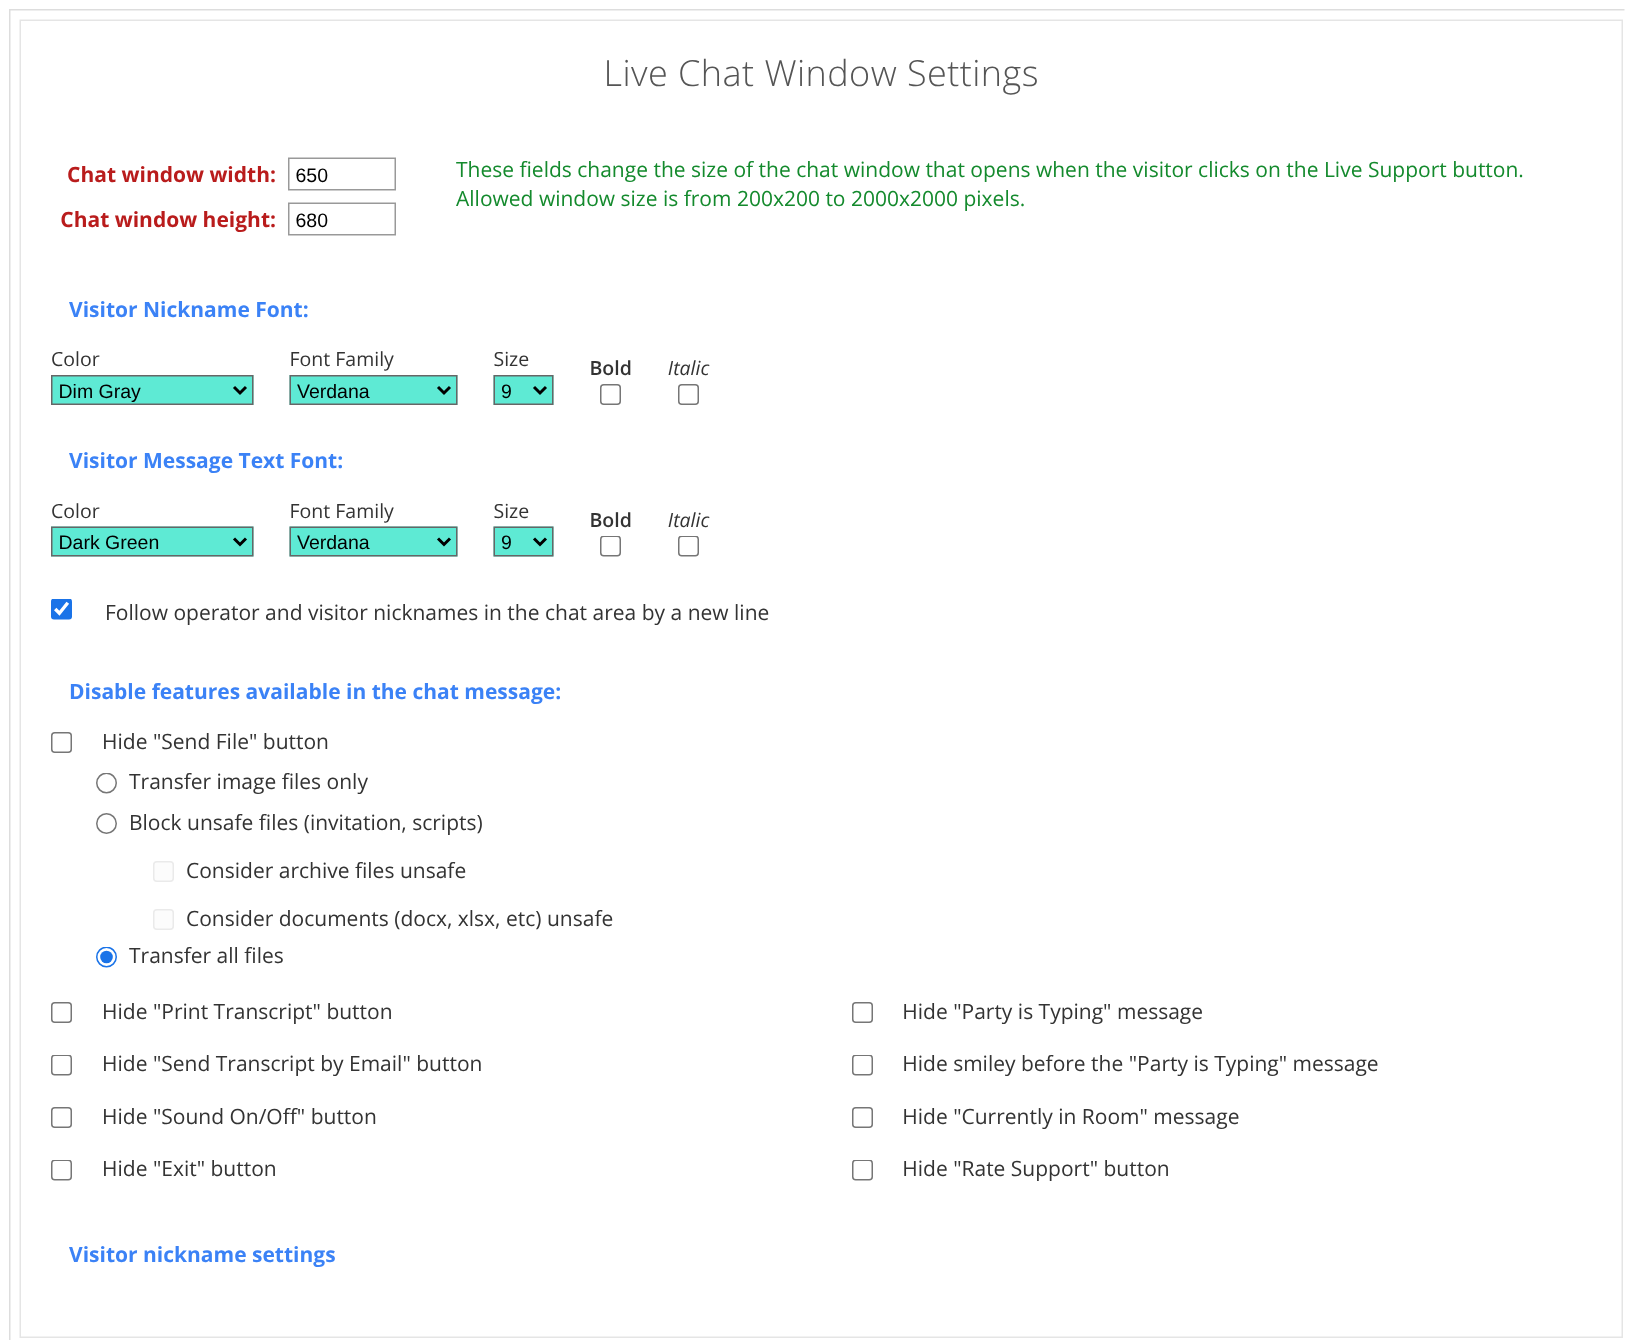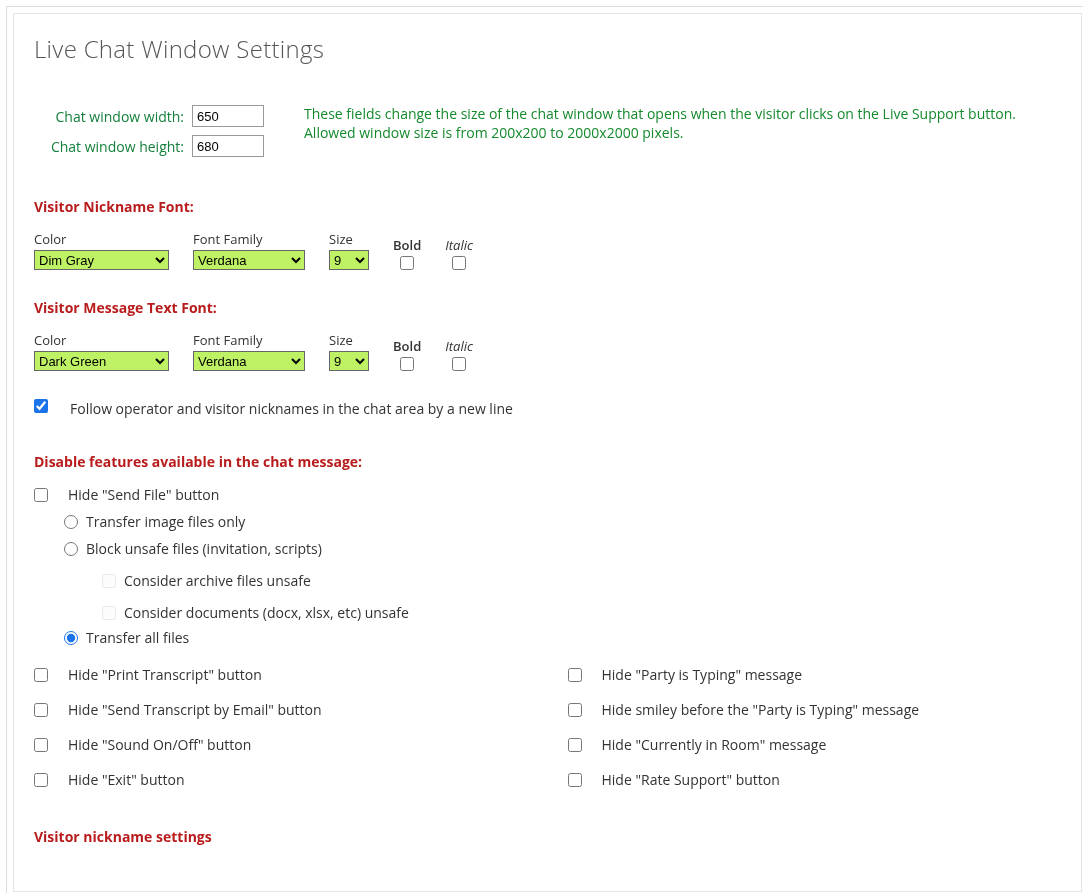--- a/index.html
+++ b/index.html
@@ -20,21 +20,21 @@
   .inner {
     border: 1px solid #e5e5e5;
     padding: 18px 20px 18px 20px;
     height: 100%;
     overflow: hidden;
   }
   h1.title {
     font-weight: 300;
     font-size: 24px;
     color: #555;
-    text-align: left;
+    text-align: center;
     margin: 0 0 40px 0;
     letter-spacing: 0.3px;
   }
   .size-block {
     display: flex;
     gap: 40px;
     margin-bottom: 40px;
   }
   .size-fields {
     display: flex;
@@ -42,50 +42,50 @@
     gap: 8px;
   }
   .size-fields .field {
     display: flex;
     align-items: center;
     gap: 8px;
   }
   .size-fields label {
     width: 150px;
     text-align: right;
-    font-weight: 400;
-    color: #15803d;
+    font-weight: 700;
+    color: #b91c1c;
   }
   input[type=text].num {
     width: 72px;
     height: 22px;
     border: 1px solid #999;
     padding: 1px 4px;
     font-size: 13px;
   }
   .help-green {
     color: #148a2d;
     font-size: 14px;
     max-width: 720px;
     line-height: 1.35;
   }
   .section-h {
     font-weight: 700;
-    color: #b91c1c;
-    margin: 0 0 14px 0;
+    color: #3b82f6;
+    margin: 0 0 14px 12px;
   }
   .font-row {
     display: flex;
     gap: 24px;
     align-items: flex-end;
     margin-bottom: 28px;
   }
   .font-col { display: flex; flex-direction: column; gap: 2px; }
   .font-col .lbl { font-size: 13px; color: #333; }
-  select.sel { border: 1px solid #666; background: #bef264; font-size: 13px; height: 20px; }
+  select.sel { border: 1px solid #666; background: #5eead4; font-size: 13px; height: 20px; }
   .sel-color { width: 135px; }
   .sel-family { width: 112px; }
   .sel-size { width: 40px; }
   .chk-col { display: flex; flex-direction: column; align-items: center; gap: 2px; }
   .chk-col .lbl { font-weight: 600; font-size: 13px; }
   .chk-col .lbl.italic { font-style: italic; font-weight: 400; }
   input[type=checkbox], input[type=radio] { margin: 0; width: 14px; height: 14px; }
   input[type=checkbox].std { accent-color: #1a73e8; }
   .follow-row { display: flex; align-items: flex-start; gap: 22px; margin: 10px 0 34px 0; }
   .follow-row input[type=checkbox] { accent-color: #1a73e8; }

